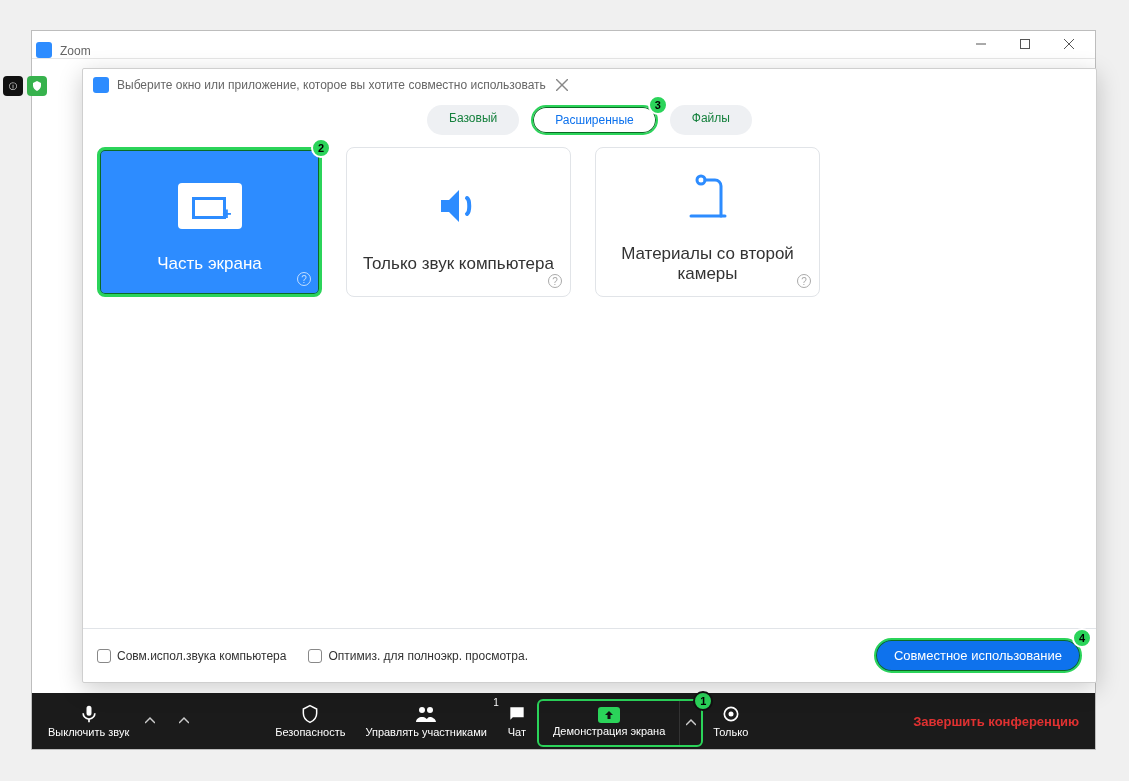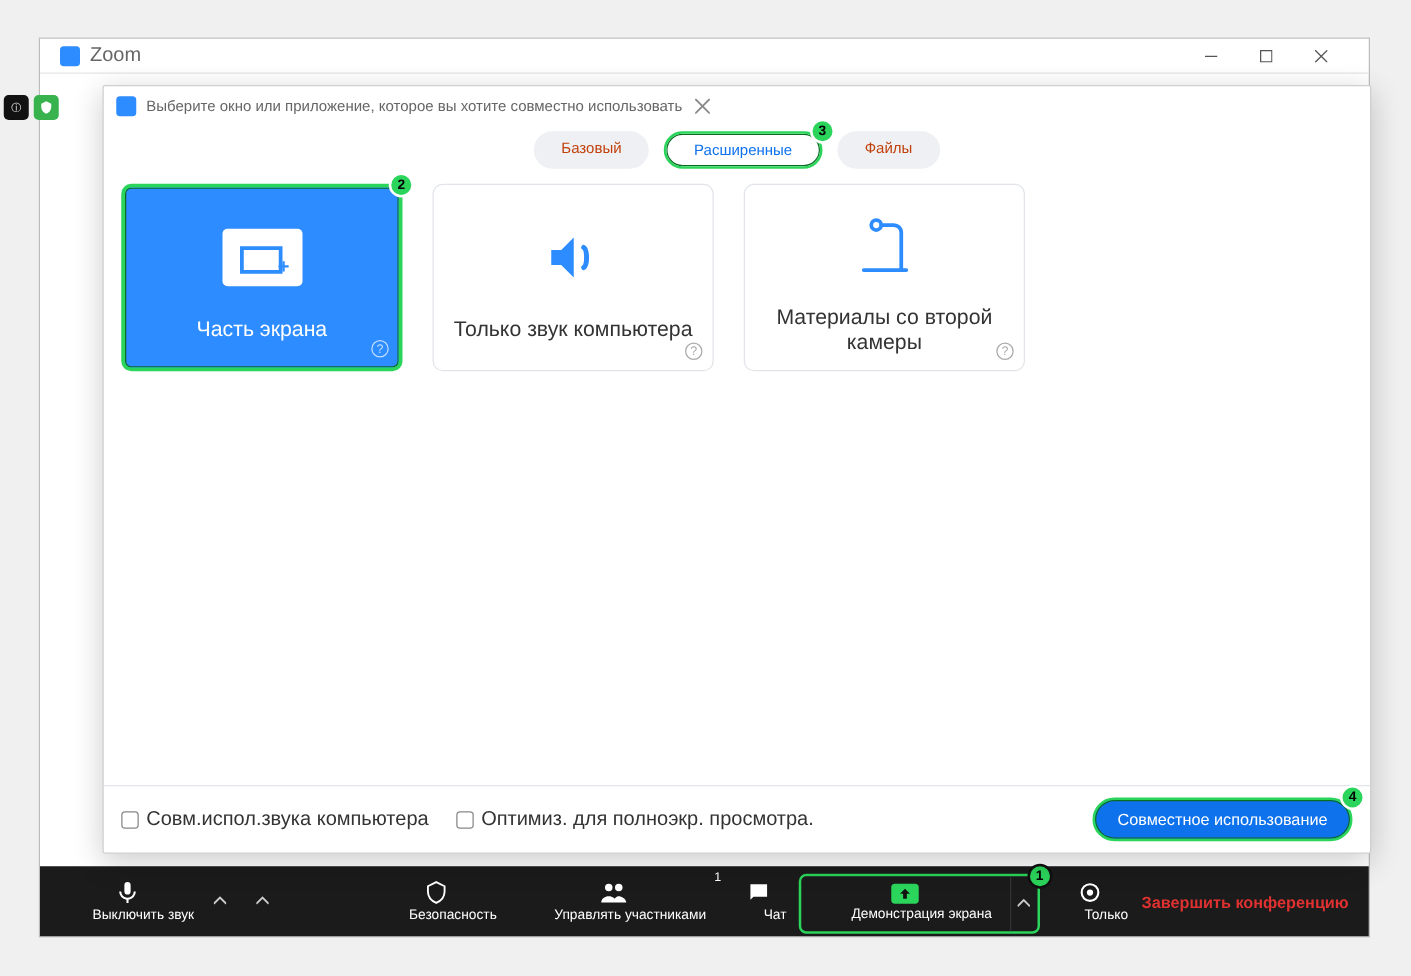--- a/index.html
+++ b/index.html
@@ -3,41 +3,41 @@
 <meta charset="utf-8">
 <style>
   * { box-sizing: border-box; margin: 0; padding: 0; font-family: Arial, sans-serif; }
   body { background: #f0f0f0; width: 1129px; height: 781px; position: relative; overflow: hidden; }
 
   .main-window {
     position: absolute; left: 31px; top: 30px; width: 1065px; height: 720px;
     background: #fff; border: 1px solid #bdbdbd; display: flex; flex-direction: column;
   }
   .titlebar {
-    height: 28px; display: flex; align-items: center; border-bottom: 1px solid #e6e6e6;
-    padding: 0 16px; font-size: 16px; color: #666;
+    height: 28px; display: flex; align-items: flex-end; border-bottom: 1px solid #e6e6e6;
+    padding: 0 4px; font-size: 12px; color: #666;
   }
   .titlebar .app-icon { width: 16px; height: 16px; background: #2d8cff; border-radius: 3px; margin-right: 8px; }
   .titlebar .spacer { flex: 1; }
   .win-btn { width: 44px; height: 28px; display: flex; align-items: center; justify-content: center; color: #555; }
   .win-btn svg { width: 10px; height: 10px; }
 
   .small-left-icons { position: absolute; left: 3px; top: 76px; display: flex; gap: 4px; }
   .mini-icon { width: 20px; height: 20px; border-radius: 4px; display: flex; align-items: center; justify-content: center; }
   .mini-black { background: #111; color: #fff; font-size: 8px; }
   .mini-green { background: #37b24d; color: #fff; }
 
   .content { flex: 1; position: relative; }
 
   .meeting-toolbar {
     height: 56px; background: #1b1b1b; display: flex; align-items: center; color: #fff;
     font-size: 11px; padding-left: 6px;
   }
   .tb-item { display: flex; flex-direction: column; align-items: center; justify-content: center; position: relative; padding: 0 10px; cursor: pointer; height: 100%; }
-  .tb-item .label { margin-top: 2px; white-space: nowrap; margin-left: 26px; }
+  .tb-item .label { margin-top: 2px; white-space: nowrap; }
   .tb-chevron { width: 22px; display: flex; align-items: center; justify-content: center; color: #ccc; cursor: pointer; height: 100%; }
   .tb-spacer-sm { width: 12px; }
   .tb-green-box { border: 2px solid #2bd45a; border-radius: 6px; background: #1b1b1b; height: 48px; margin-top: 4px; display: flex; align-items: stretch; }
   .tb-green-box .tb-item { padding: 0 14px 2px; }
   .tb-green-box .tb-chevron { border-left: 1px solid #333; }
   .tb-share-icon-box { width: 22px; height: 16px; background: #2bd45a; border-radius: 3px; display: flex; align-items: center; justify-content: center; }
   .tb-end { margin-left: auto; margin-right: 16px; color: #e03131; font-weight: bold; font-size: 13px; cursor: pointer; white-space: nowrap; }
   .badge-num {
     position: absolute; top: -10px; right: -12px; width: 20px; height: 20px;
     border-radius: 50%; background: #2bd45a; border: 2px solid #111; color: #000;
@@ -50,21 +50,21 @@
     background: #fff; border: 1px solid #cfcfcf; border-radius: 2px;
     box-shadow: 0 6px 24px rgba(0,0,0,0.2);
     display: flex; flex-direction: column;
   }
   .dlg-title { height: 32px; display: flex; align-items: center; padding: 0 10px; color: #666; font-size: 12px; }
   .dlg-title .app-icon { width: 16px; height: 16px; background: #2d8cff; border-radius: 3px; margin-right: 8px; }
   .dlg-close { width: 32px; height: 32px; display: flex; align-items: center; justify-content: center; cursor: pointer; color: #888; }
 
   .tabs { display: flex; justify-content: center; gap: 12px; margin-top: 4px; margin-bottom: 12px; }
   .tab-btn {
-    padding: 6px 22px; border-radius: 18px; font-size: 12px; color: #c2410c; background: #eef0f3; cursor: pointer;
+    padding: 6px 22px; border-radius: 18px; font-size: 12px; color: #15803d; background: #eef0f3; cursor: pointer;
   }
   .tab-btn.active { background: #fff; color: #0e72ed; border: 2px solid #2bd45a; box-shadow: 0 0 0 1px #0b6b25 inset; position: relative; }
   .tab-btn.active .badge-num { top: -12px; right: -12px; border-color: #fff; }
 
   .cards { display: flex; gap: 24px; padding: 0 14px; }
   .card {
     width: 225px; height: 150px; border: 1px solid #e1e4e8; border-radius: 8px;
     display: flex; flex-direction: column; align-items: center; justify-content: center; position: relative; cursor: pointer;
   }
   .card .card-icon { height: 72px; display: flex; align-items: center; justify-content: center; }
@@ -74,21 +74,21 @@
     background: #2d8cff; border: 3px solid #2bd45a; box-shadow: 0 0 0 1px #0b6b25 inset; color: #fff;
   }
   .card.selected .card-label { color: #fff; }
   .card.selected .info { border-color: rgba(255,255,255,0.7); color: rgba(255,255,255,0.7); }
   .card.selected .badge-num { top: -12px; right: -12px; border-color: #fff; }
 
   .dlg-footer {
     margin-top: auto; height: 54px; border-top: 1px solid #e1e4e8;
     display: flex; align-items: center; padding: 0 14px; gap: 22px;
   }
-  .chk { display: flex; align-items: center; gap: 6px; font-size: 16px; color: #333; cursor: pointer; }
+  .chk { display: flex; align-items: center; gap: 6px; font-size: 12px; color: #333; cursor: pointer; }
   .chk .box { width: 14px; height: 14px; border: 1px solid #888; border-radius: 3px; }
   .share-btn {
     margin-left: auto; background: #0e72ed; color: #fff; padding: 8px 18px; border-radius: 18px; font-size: 13px;
     border: 2px solid #2bd45a; box-shadow: 0 0 0 1px #0b6b25 inset; position: relative; cursor: pointer;
   }
   .share-btn .badge-num { top: -12px; right: -12px; border-color: #fff; }
 
   .monitor-crop-icon {
     width: 64px; height: 46px; background: #fff; border-radius: 4px; position: relative;
   }

